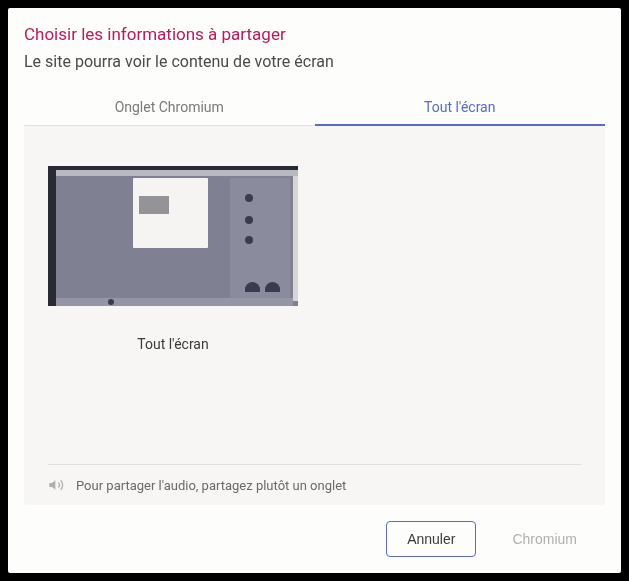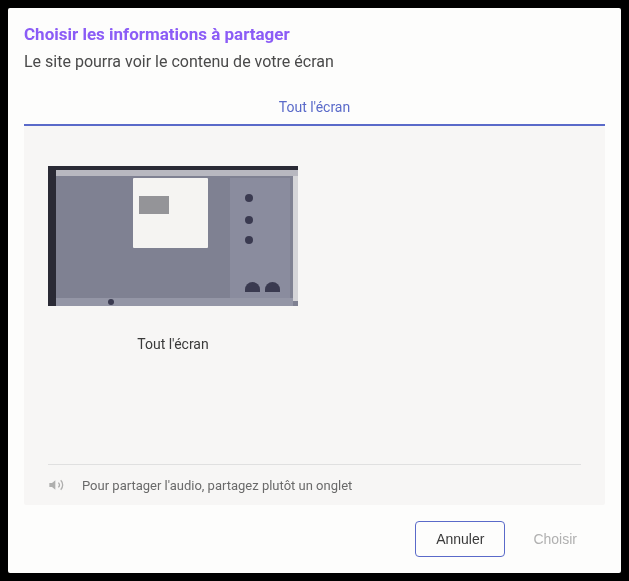--- a/index.html
+++ b/index.html
@@ -19,22 +19,22 @@
       background: #fdfdfc;
       width: 100%;
       height: 100%;
       padding: 16px 16px 16px 16px;
       display: flex;
       flex-direction: column;
       border-radius: 2px;
     }
     .dialog-title {
       font-size: 17px;
-      font-weight: 700;
-      color: #8b5cf6;
+      font-weight: 400;
+      color: #be185d;
       margin-bottom: 8px;
     }
     .dialog-subtitle {
       font-size: 16px;
       color: #4a4a4a;
       margin-bottom: 18px;
     }
     .tabs {
       display: flex;
       border-bottom: 1px solid #e0e0e0;
@@ -171,35 +171,35 @@
     .thumb-task-dot { position: absolute; bottom: 1px; left: 60px; width: 6px; height: 6px; background: #3a3a50; border-radius: 50%; }
     .screen-label {
       text-align: center;
       margin-top: 30px;
       font-size: 14px;
       color: #3a3a3a;
     }
     .audio-hint {
       display: flex;
       align-items: center;
-      gap: 18px;
+      gap: 12px;
       padding-top: 12px;
       border-top: 1px solid #e0e0e0;
       font-size: 13px;
       color: #6a6a6a;
     }
     .speaker-icon {
       width: 16px;
       height: 16px;
       opacity: 0.5;
     }
     .footer {
       display: flex;
       justify-content: flex-end;
-      gap: 8px;
+      gap: 16px;
       padding-right: 8px;
     }
     .btn {
       padding: 9px 20px;
       font-size: 14px;
       border-radius: 4px;
       cursor: pointer;
       background: transparent;
       border: none;
     }
@@ -213,20 +213,21 @@
     }
   </style>
 </head>
 <body>
 
 <div class="dialog">
   <h1 class="dialog-title">Choisir les informations à partager</h1>
   <p class="dialog-subtitle">Le site pourra voir le contenu de votre écran</p>
 
   <div class="tabs">
+    <div class="tab">Onglet Chromium</div>
     <div class="tab active">Tout l'écran</div>
   </div>
 
   <div class="content-area">
     <div class="preview-section">
       <div class="screen-option">
         <div class="screen-thumbnail">
           <div class="thumb-content">
             <div class="thumb-topbar"></div>
             <div class="thumb-leftbar"></div>
@@ -255,15 +256,15 @@
         <path d="M11 5L6 9H2v6h4l5 4V5z" fill="#6a6a6a" stroke="none"></path>
         <path d="M15.54 8.46a5 5 0 0 1 0 7.07"></path>
         <path d="M19.07 4.93a10 10 0 0 1 0 14.14"></path>
       </svg>
       <span>Pour partager l'audio, partagez plutôt un onglet</span>
     </div>
   </div>
 
   <div class="footer">
     <button class="btn btn-cancel">Annuler</button>
-    <button class="btn btn-share">Choisir</button>
+    <button class="btn btn-share">Chromium</button>
   </div>
 </div>
 
 </body></html>

